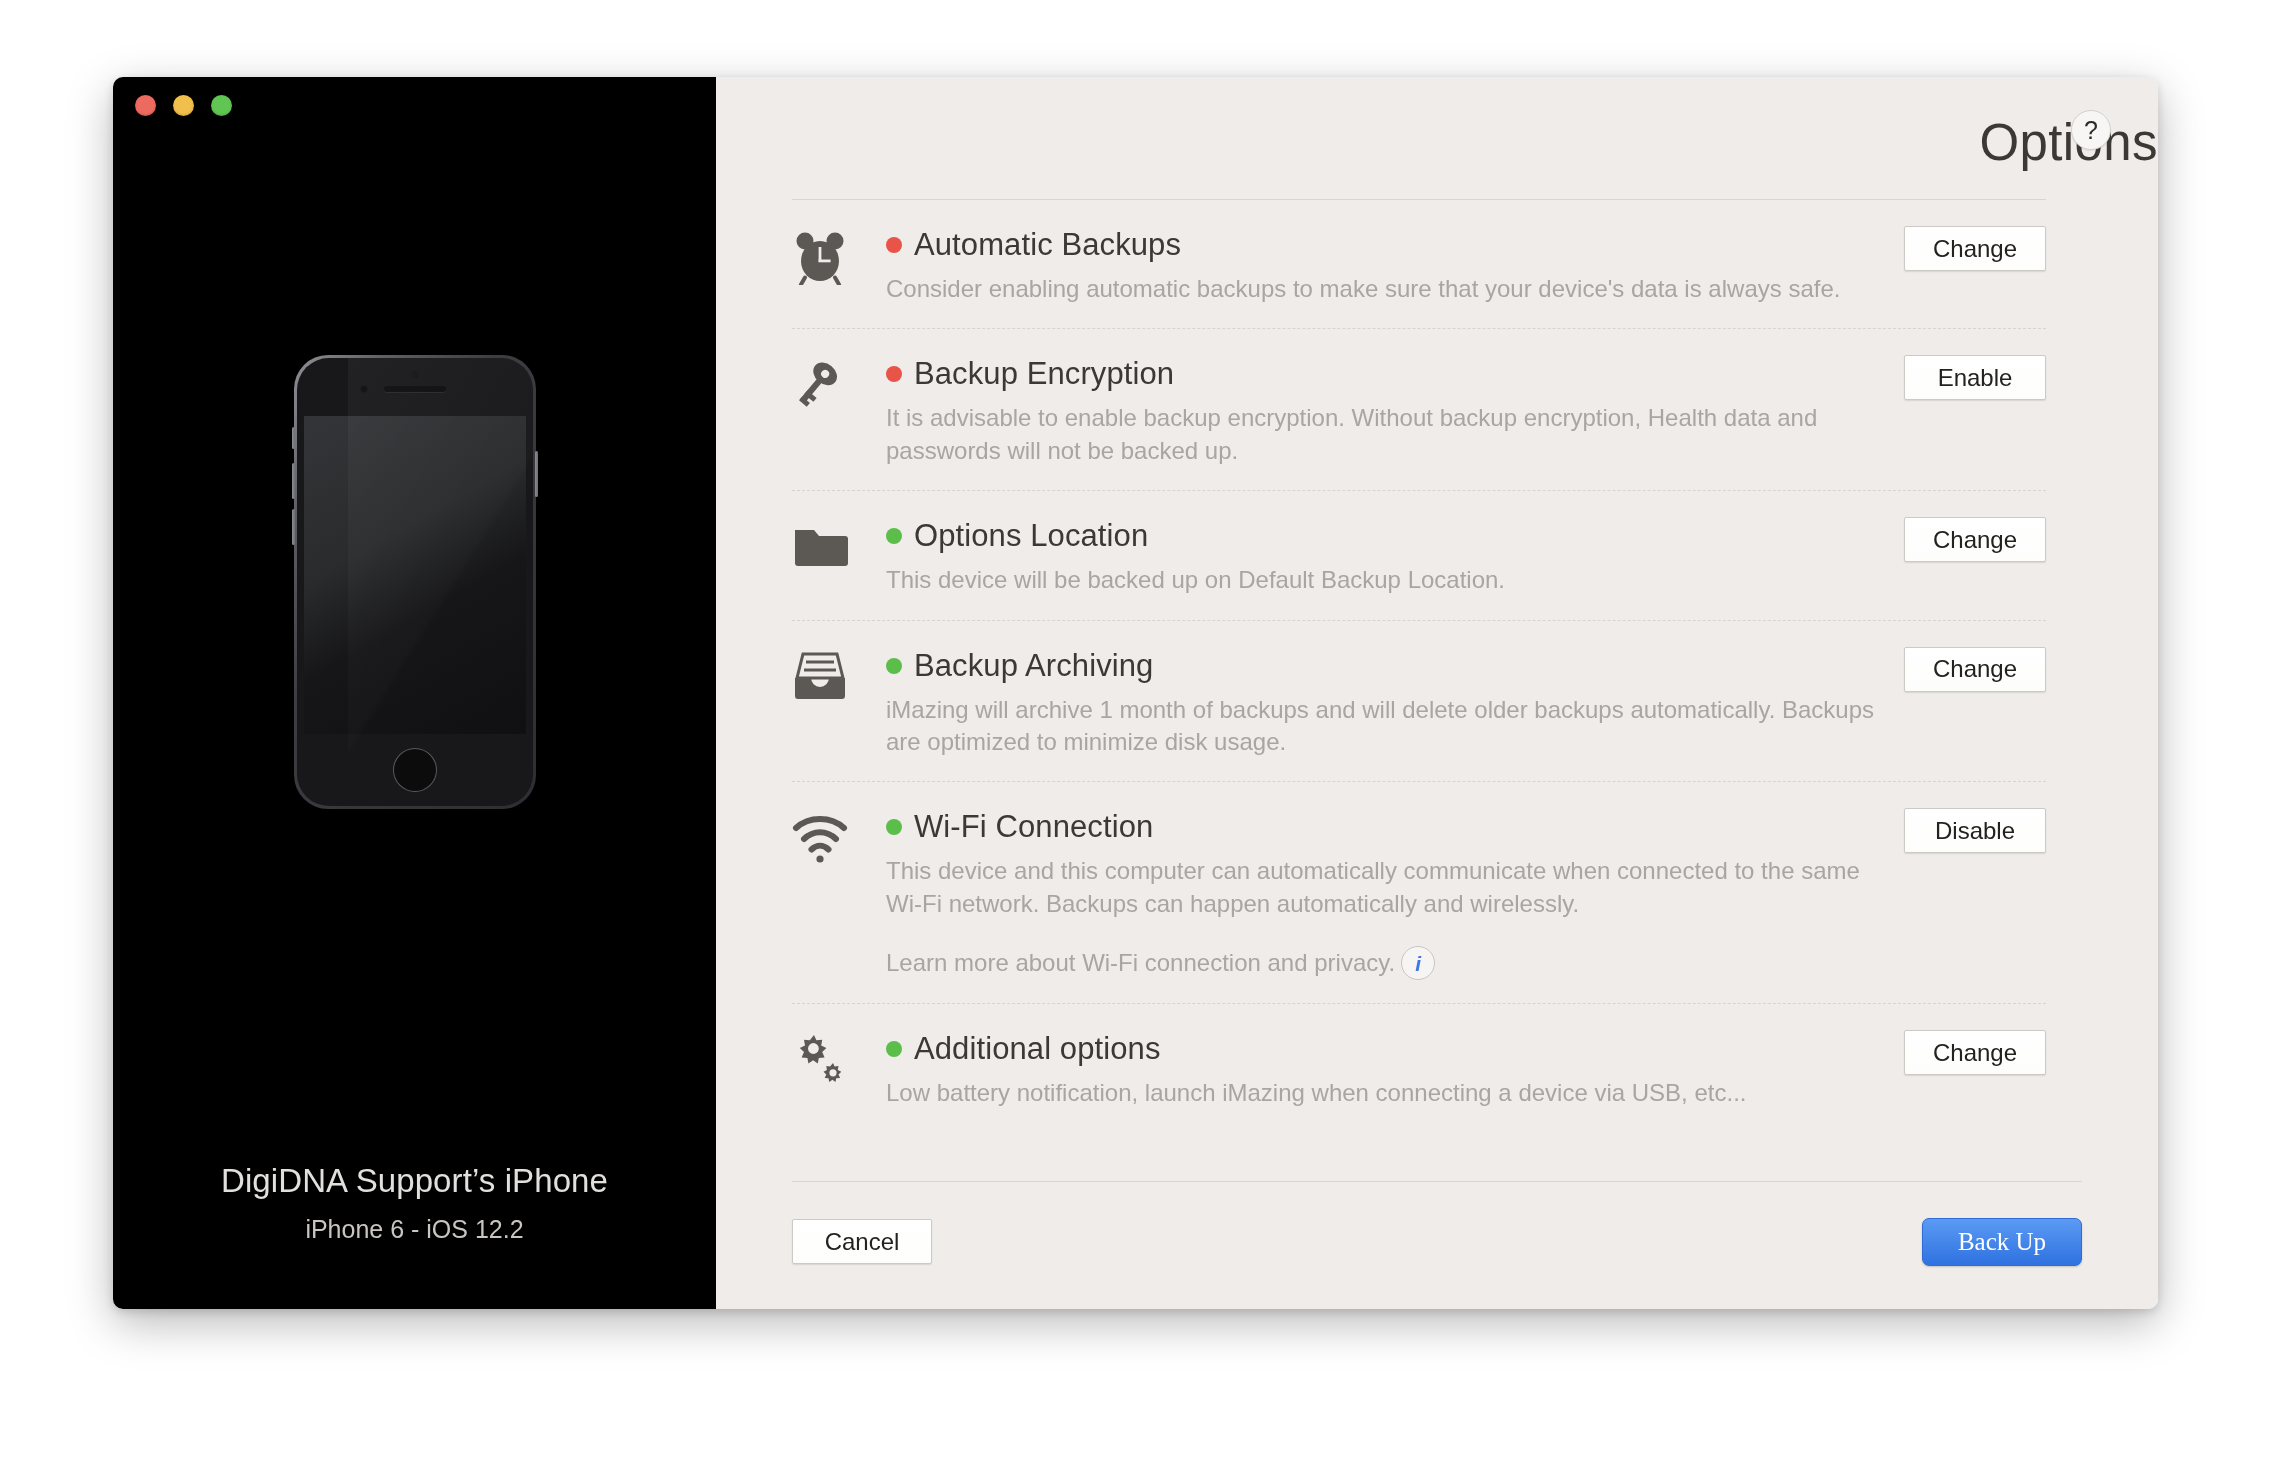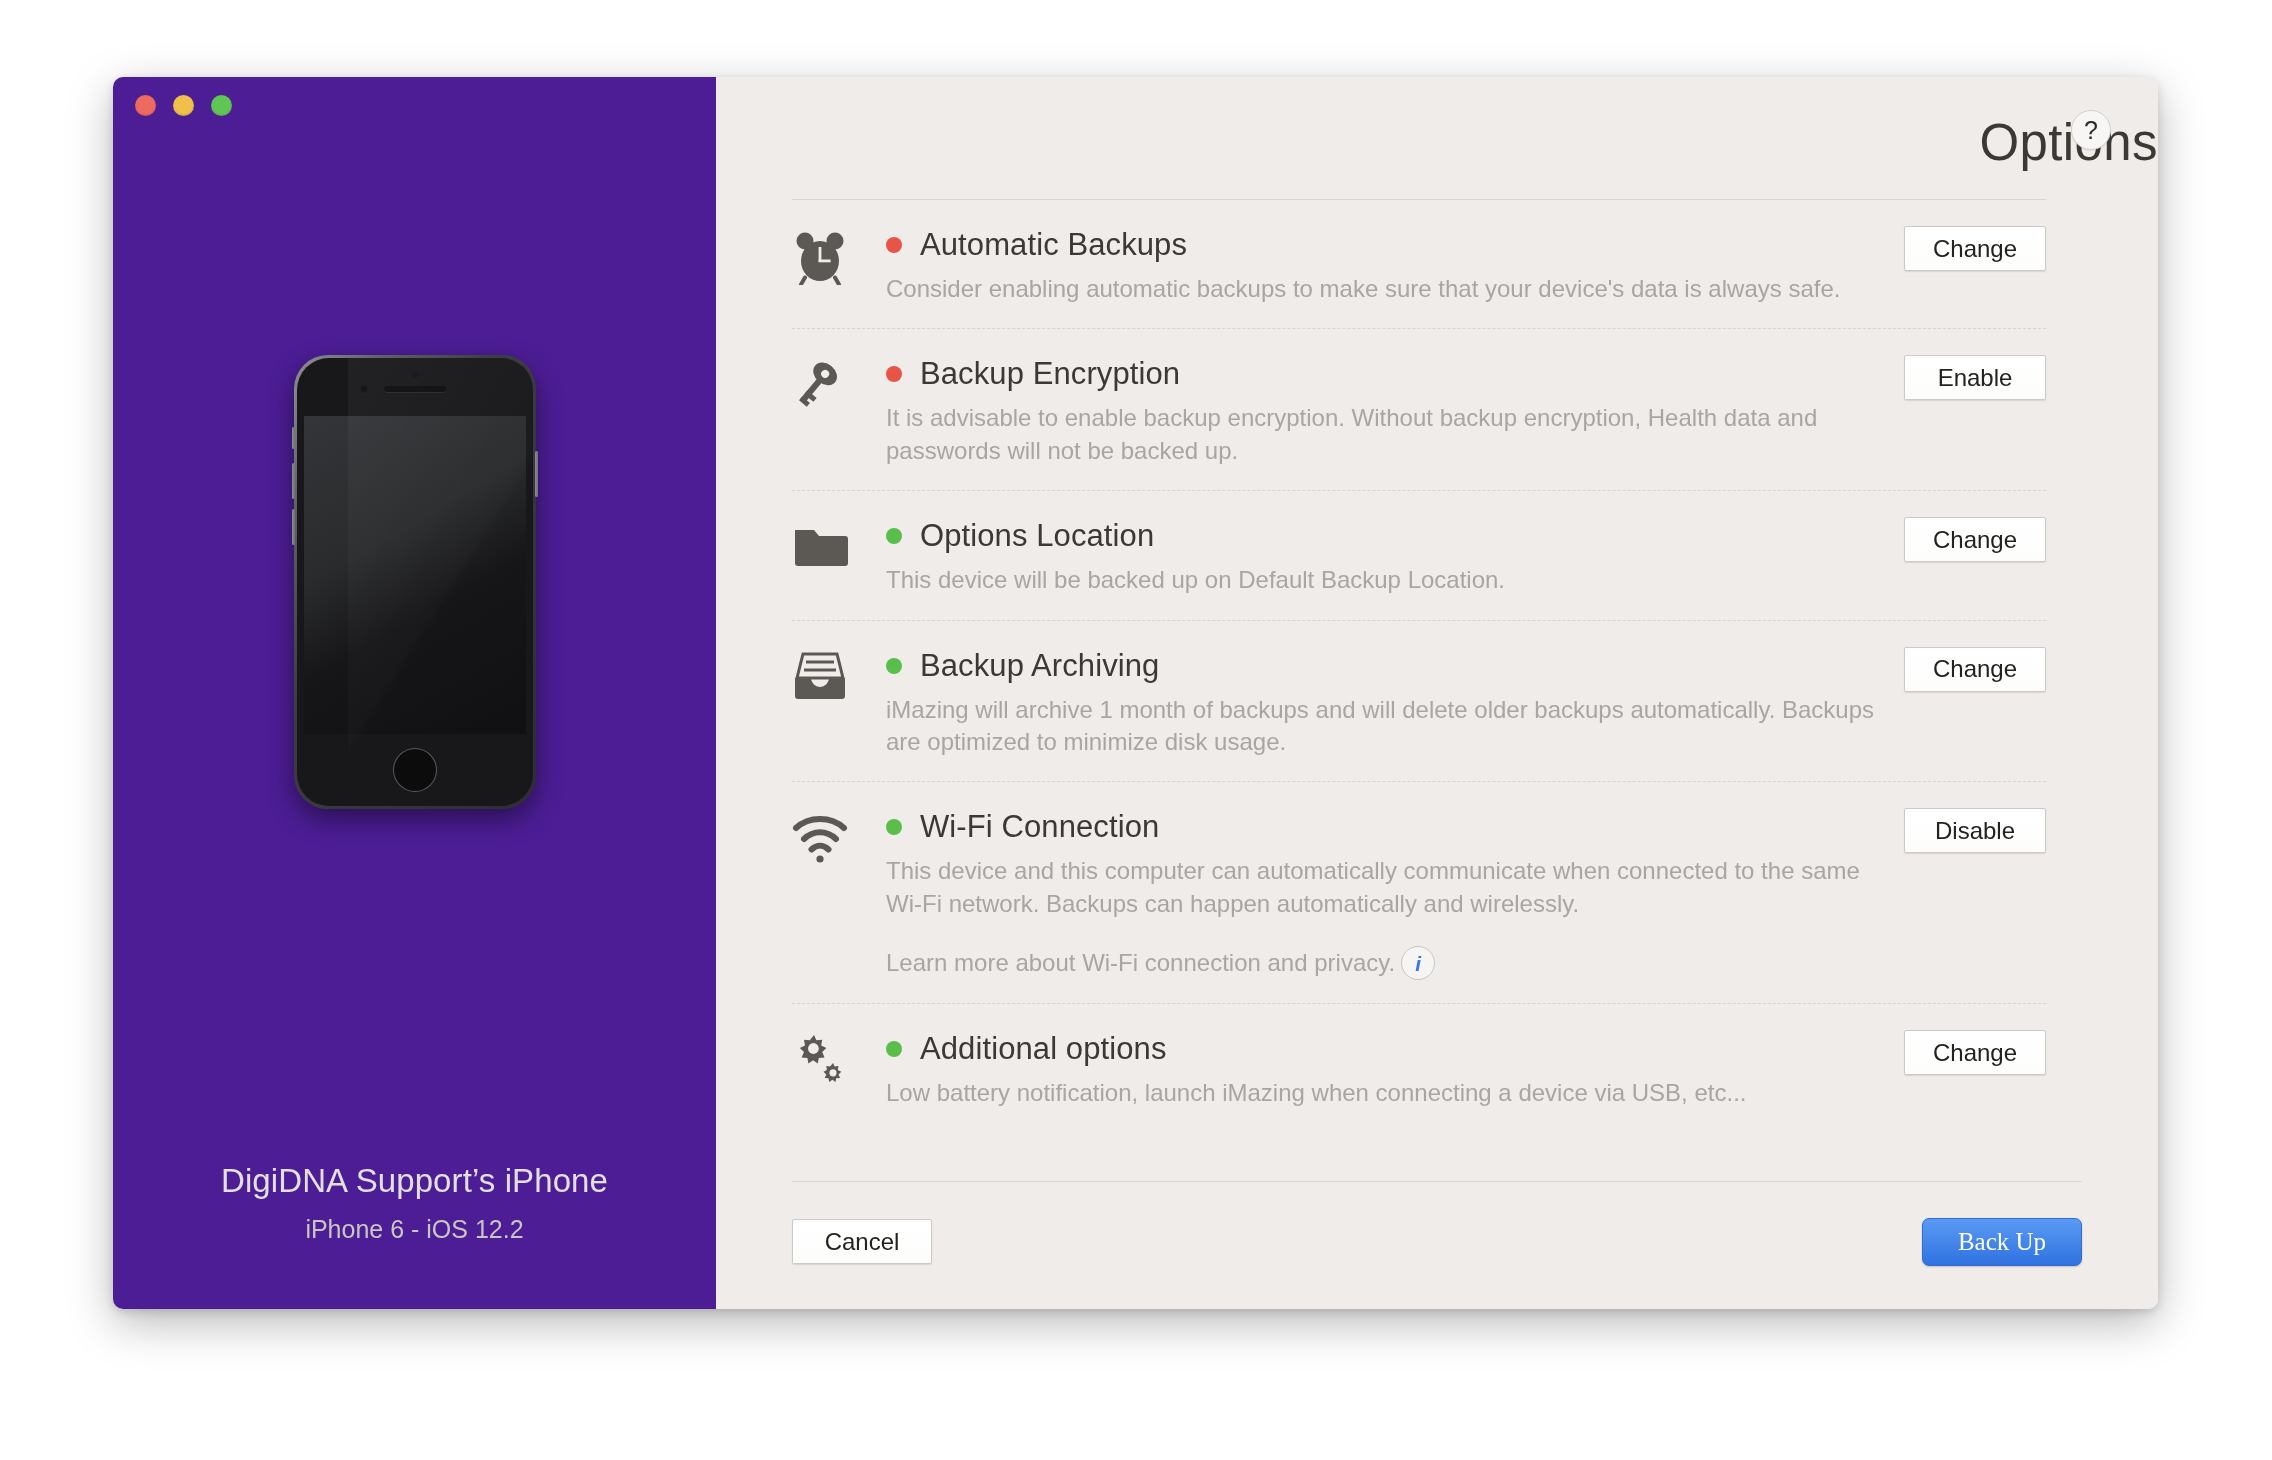--- a/index.html
+++ b/index.html
@@ -16,21 +16,21 @@
     width: 2045px; height: 1232px;
     border-radius: 10px;
     overflow: hidden;
     display: flex;
     box-shadow: 0 14px 46px rgba(0,0,0,0.28), 0 3px 10px rgba(0,0,0,0.14);
   }
 
   
   #sidebar {
     width: 603px;
-    background: #4c1d95;
+    background: #000000;
     position: relative;
     flex: 0 0 603px;
   }
   #traffic-lights {
     position: absolute;
     left: 22px; top: 18px;
     display: flex;
     gap: 17px;
   }
   .light { width: 21px; height: 21px; border-radius: 50%; }
@@ -191,21 +191,21 @@
     justify-content: flex-start;
     padding-top: 4px;
   }
   .row-icon svg { display: block; }
 
   .row-body { flex: 1 1 auto; min-width: 0; padding-right: 160px; }
 
   .row-head {
     display: flex;
     align-items: center;
-    gap: 18px;
+    gap: 12px;
     height: 40px;
   }
   .dot { width: 16px; height: 16px; border-radius: 50%; flex: 0 0 16px; }
   .row-title {
     font-size: 31px;
     font-weight: 300;
     color: #3b3835;
     letter-spacing: 0.1px;
     white-space: nowrap;
   }

